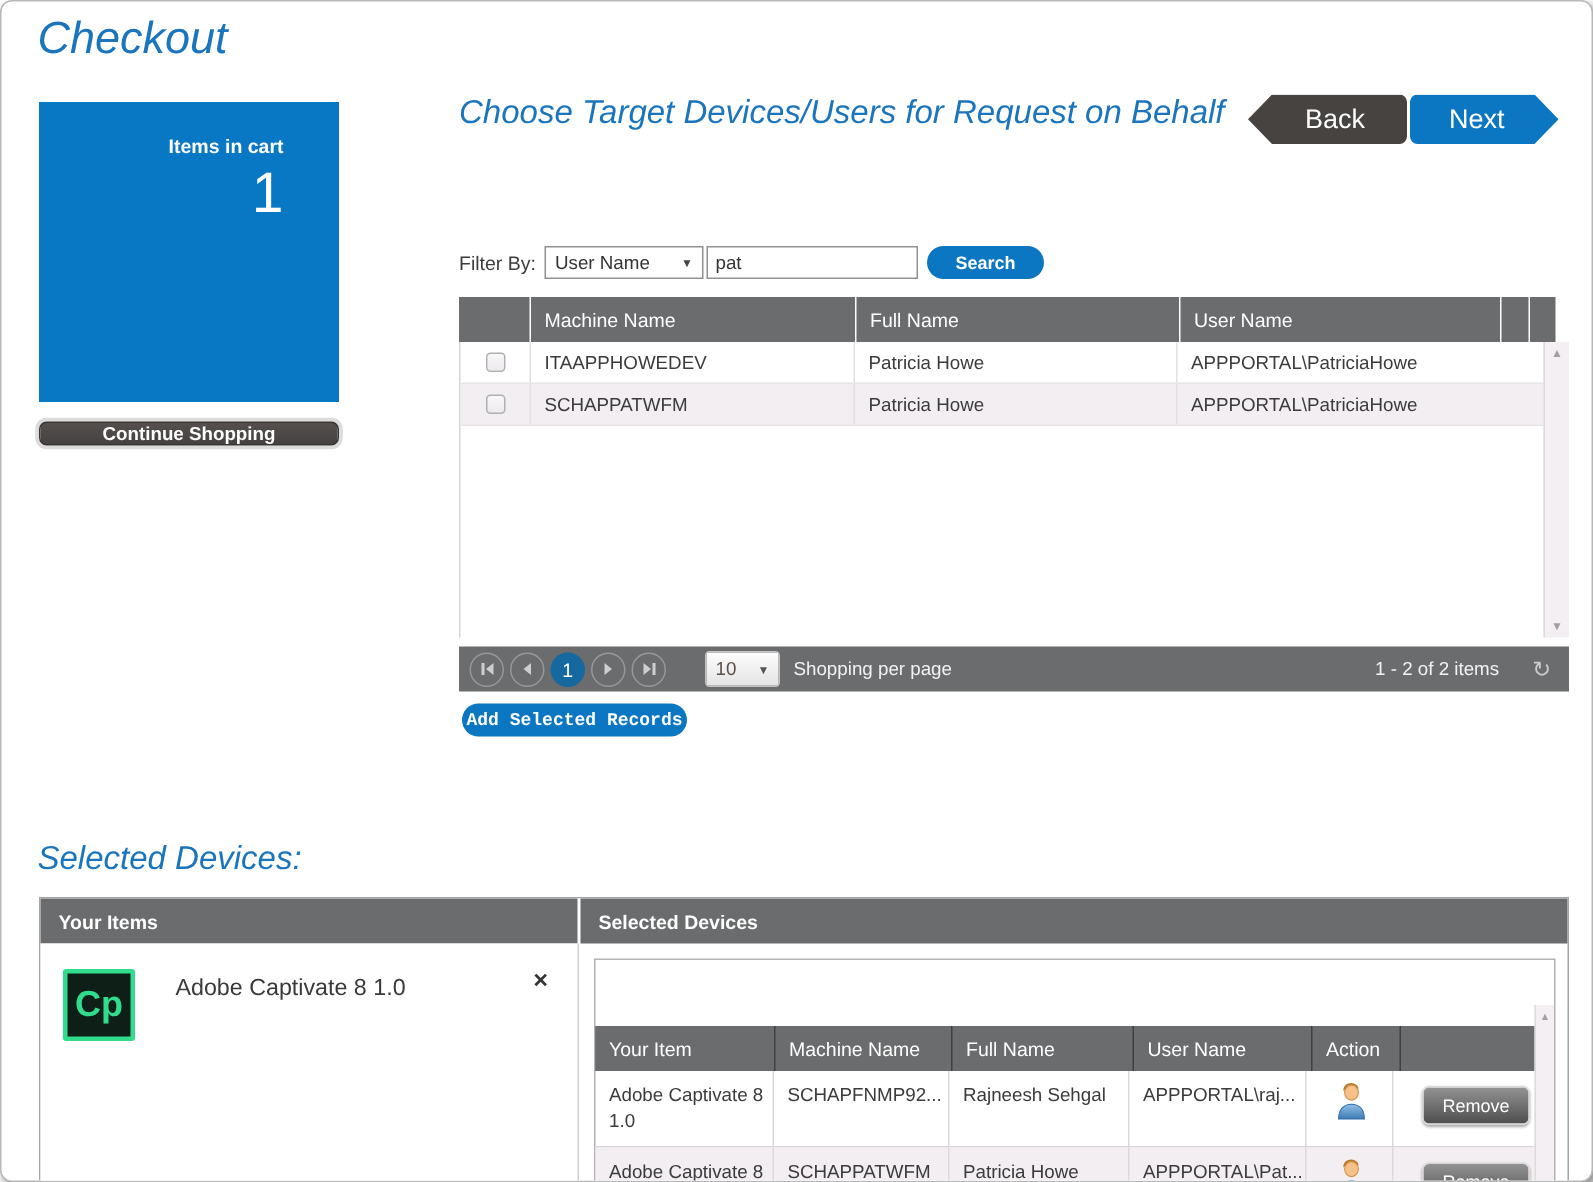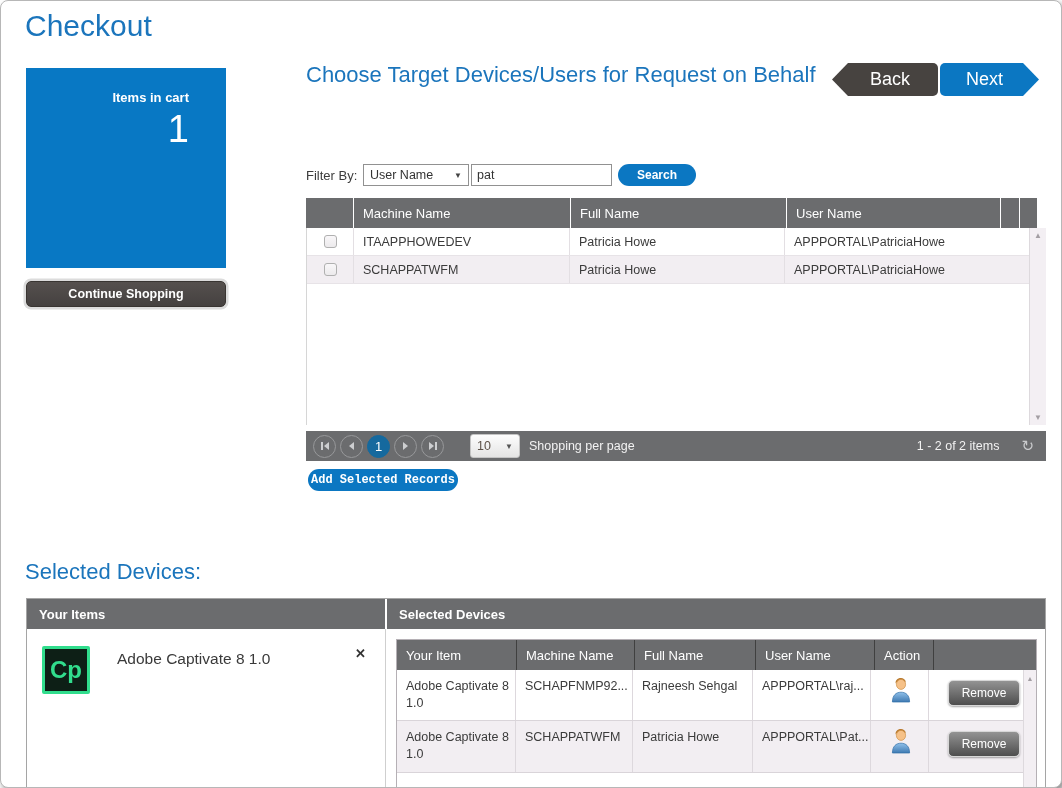--- a/index.html
+++ b/index.html
@@ -6,35 +6,35 @@
   html,body { background:#fff; }
   body { font-family:"Liberation Sans", sans-serif; }
   .page {
     position:relative; width:1062px; height:788px; background:#fff;
     border:1px solid #b7b7b7; border-radius:8px; overflow:hidden;
     box-shadow:3px 4px 7px rgba(0,0,0,.45);
   }
   .abs { position:absolute; }
 
   
-  .h-blue { color:#1b75bc; }
+  .h-blue { color:#1b75bc;font-style:italic; }
   .page-title { left:24px; top:8px; font-size:30px; }
   .section-heading { left:305px; top:60px; width:528px; font-size:22px; line-height:28px; }
   .selected-heading { left:24px; top:558px; font-size:22px; }
 
   
   .cart-box { left:25px; top:67px; width:200px; height:200px; background:#0878c4; color:#fff; }
   .cart-label { position:absolute; top:22px; right:37px; font-size:13px; font-weight:bold; }
   .cart-count { position:absolute; top:40px; right:37px; font-size:38px; font-weight:300; }
   .btn-dark {
     background:linear-gradient(#55504e,#454140); color:#fff; border:1px solid #39settings3532;
     border:1px solid #393532; border-radius:5px; font-weight:bold; font-size:12.5px;
     display:flex; align-items:center; justify-content:center; cursor:pointer;
   }
-  .continue-btn { left:25px; top:280px; width:200px; height:26px; box-shadow:0 0 0 2.5px #dcdcdc; }
+  .continue-btn { left:25px; top:280px; width:200px; height:16px; box-shadow:0 0 0 2.5px #dcdcdc; }
 
   
   .wiz { height:33px; color:#fff; font-size:18px; display:flex; align-items:center; justify-content:center; cursor:pointer; }
   .back-btn { left:831px; top:62px; width:106px; background:#474340; border-radius:5px;
     clip-path:polygon(16px 0, 100% 0, 100% 100%, 16px 100%, 0 50%); padding-left:10px; }
   .next-btn { left:939px; top:62px; width:99px; background:#0b77c2; border-radius:5px;
     clip-path:polygon(0 0, calc(100% - 16px) 0, 100% 50%, calc(100% - 16px) 100%, 0 100%); padding-right:10px; }
 
   
   .instructions { left:305px; top:126px; width:738px; font-size:13px; line-height:19px; color:#3c3c3c; }
@@ -92,21 +92,21 @@
   .ph-right { flex:1; }
   .pane-left { position:absolute; left:0; top:30px; width:359px; bottom:0; border-right:1px solid #cfcfcf; background:#fff; }
   .cp-icon { position:absolute; left:15px; top:17px; width:48px; height:48px; background:#0d1f16;
     border:3px solid #31dd8d; border-radius:2px; color:#31dd8d; font-size:24px; font-weight:bold;
     display:flex; align-items:center; justify-content:center; }
   .item-name { position:absolute; left:90px; top:21px; font-size:15.5px; color:#3a3a3a; }
   .item-close { position:absolute; left:328px; top:17px; font-size:13px; font-weight:bold; color:#333; cursor:pointer; }
 
   
   .itable { position:absolute; left:369px; top:40px; width:641px; height:200px; border:1px solid #b5b0b5; background:#fff; }
-  .ithead { display:flex; gap:1px; background:#404040; height:30px; }
+  .ithead { display:flex; gap:1px; background:#404040; height:30px;margin-top:44px; }
   .ithead .hc { background:#6b6c6e; color:#fff; font-size:13px; display:flex; align-items:center; padding-left:9px; }
   .itrow { display:flex; font-size:12.5px; color:#3b3b3b; border-bottom:1px solid #d9d4d9; }
   .itrow.alt { background:#f2eef2; }
   .itrow .c { padding:8px 6px 4px 9px; border-right:1px solid #ddd8dd; line-height:17px; }
   .itrow .c.center { display:flex; align-items:flex-start; justify-content:center; padding-top:7px; }
   .remove-btn { width:72px; height:26px; margin-top:3px; background:linear-gradient(#939393,#4e4e4e);
     border:1px solid #d7d7d7; border-radius:5px; color:#fff; font-size:12px;
     display:flex; align-items:center; justify-content:center; cursor:pointer;
     box-shadow:0 1px 2px rgba(0,0,0,.35); }
   .iscroll { position:absolute; top:30px; right:0; width:13px; bottom:0; background:#f3eff3;

